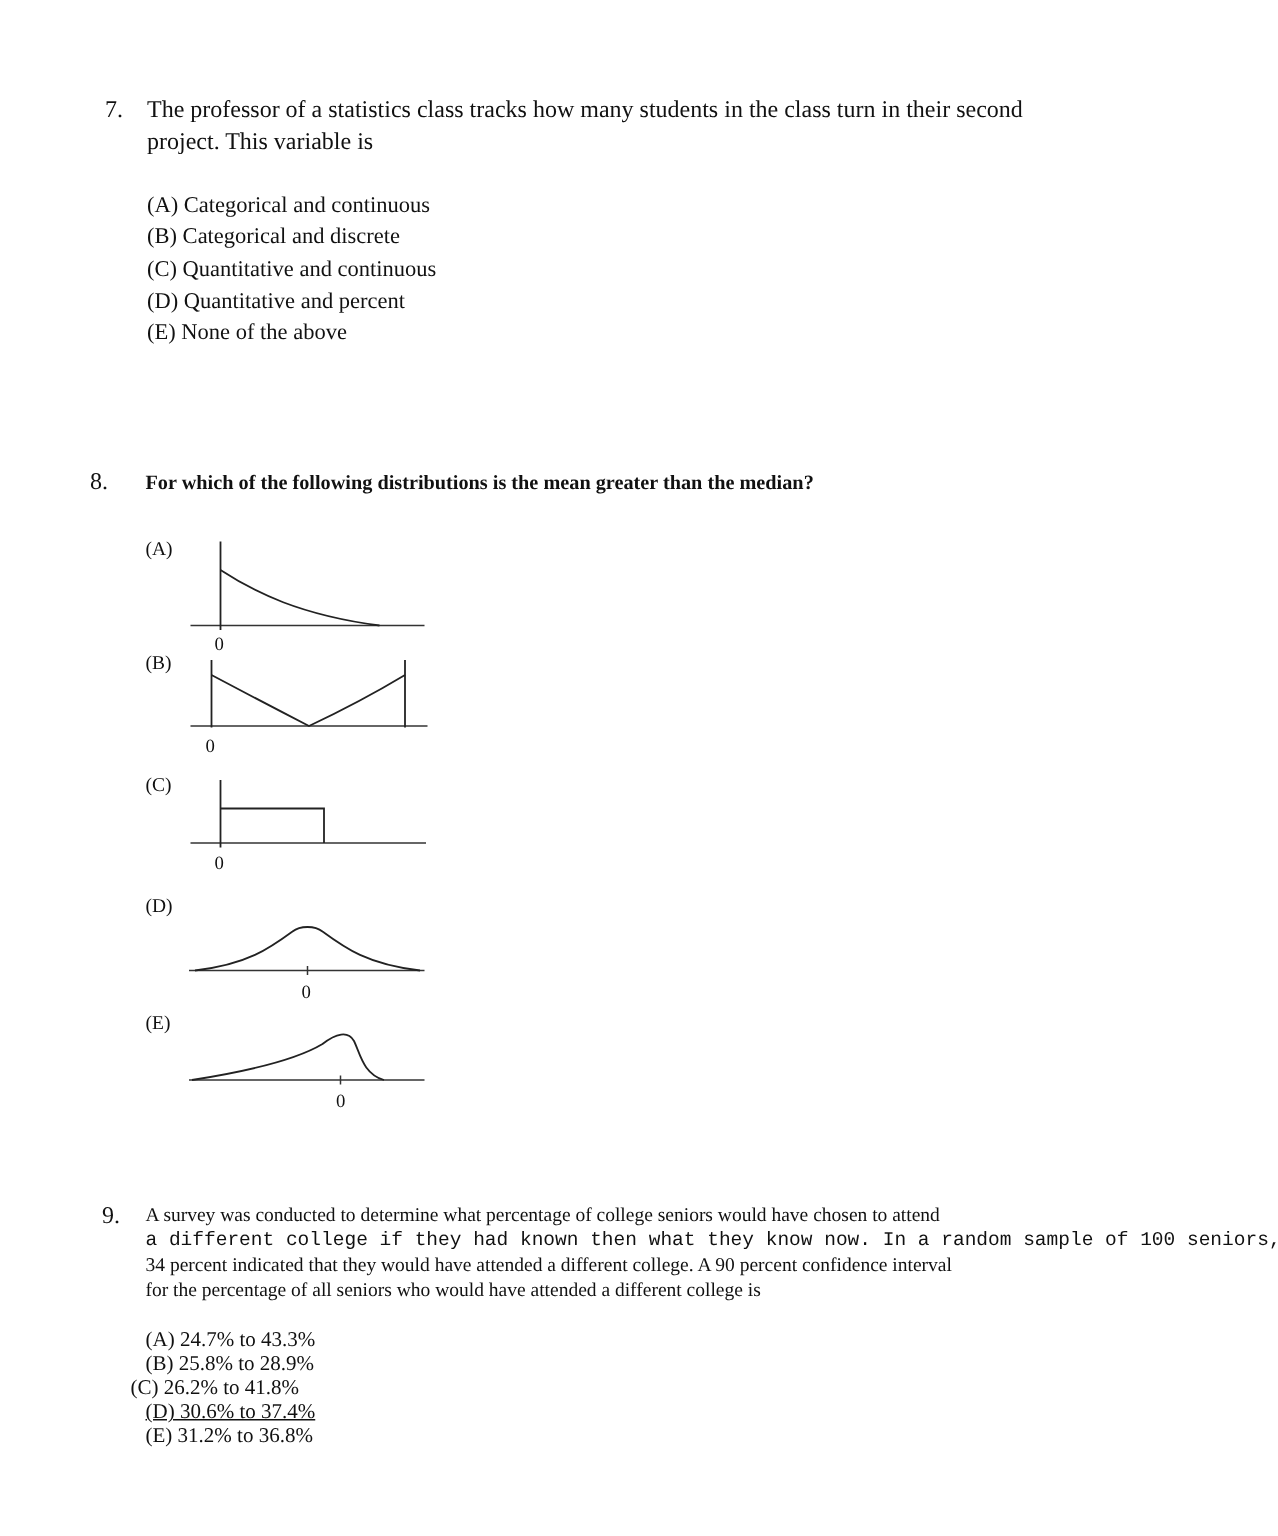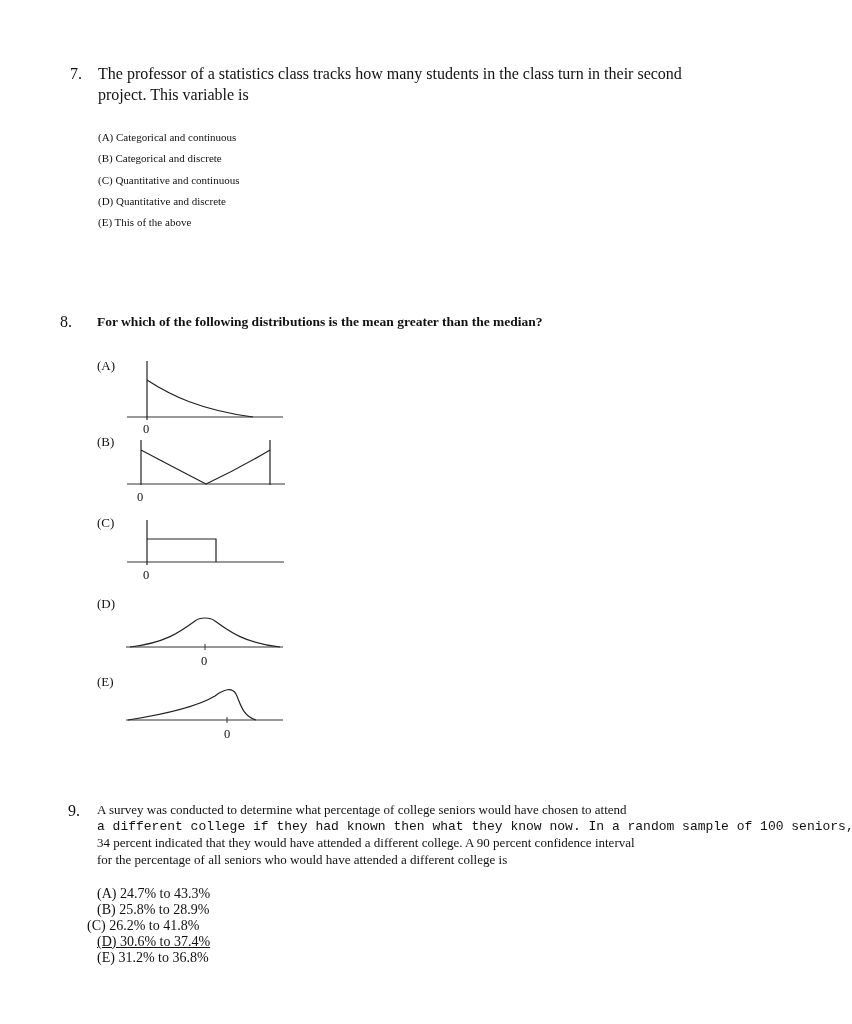--- a/index.html
+++ b/index.html
@@ -1,40 +1,40 @@
 <!DOCTYPE html>
 <html><head>
 <meta charset="utf-8">
 <style>
   html, body { margin: 0; padding: 0; background: #ffffff; }
   body { width: 852px; height: 1024px; position: relative; overflow: hidden; color: #111; font-family: "Liberation Serif", serif; }
   .abs { position: absolute; white-space: nowrap; }
   .q7 { font-size: 16px; line-height: 21px; }
   .q8 { font-size: 13.5px; }
   .q9 { font-size: 13px; line-height: 16.6px; }
-  .opt7 { font-size: 11px; line-height: 21.3px; }
+  .opt7 { font-size: 15px; line-height: 21.3px; }
   .opt9 { font-size: 14px; line-height: 15.6px; }
   .glabel { font-size: 13px; }
   .zero { font-size: 12.5px; }
   svg { position: absolute; left: 0; top: 0; }
   .line { stroke: #222; stroke-width: 1.2; fill: none; }
   .axis { stroke: #333; stroke-width: 1; fill: none; }
 </style>
 </head>
 <body>
 
 <div>
   <div class="abs q7" style="left:70px; top:63px;">7.</div>
   <div class="abs q7" style="left:98px; top:63px;">The professor of a statistics class tracks how many students in the class turn in their second</div>
   <div class="abs q7" style="left:98px; top:84px;">project.  This variable is</div>
   <div class="abs opt7" style="left:98px; top:127px;">(A) Categorical and continuous</div>
   <div class="abs opt7" style="left:98px; top:148px;">(B) Categorical and discrete</div>
   <div class="abs opt7" style="left:98px; top:170px;">(C) Quantitative and continuous</div>
-  <div class="abs opt7" style="left:98px; top:191px;">(D) Quantitative and discrete</div>
-  <div class="abs opt7" style="left:98px; top:212px;">(E) This of the above</div>
+  <div class="abs opt7" style="left:98px; top:191px;">(D) Quantitative and percent</div>
+  <div class="abs opt7" style="left:98px; top:212px;">(E) None of the above</div>
 </div>
 
 <div>
   <div class="abs" style="left:60px; top:313px; font-size:16px;">8.</div>
   <div class="abs q8" style="left:97px; top:314px;font-weight:bold;">For which of the following distributions is the mean greater than the median?</div>
 
   <div class="abs glabel" style="left:97px; top:358px;">(A)</div>
   <div class="abs glabel" style="left:97px; top:434px;">(B)</div>
   <div class="abs glabel" style="left:97px; top:515px;">(C)</div>
   <div class="abs glabel" style="left:97px; top:596px;">(D)</div>

